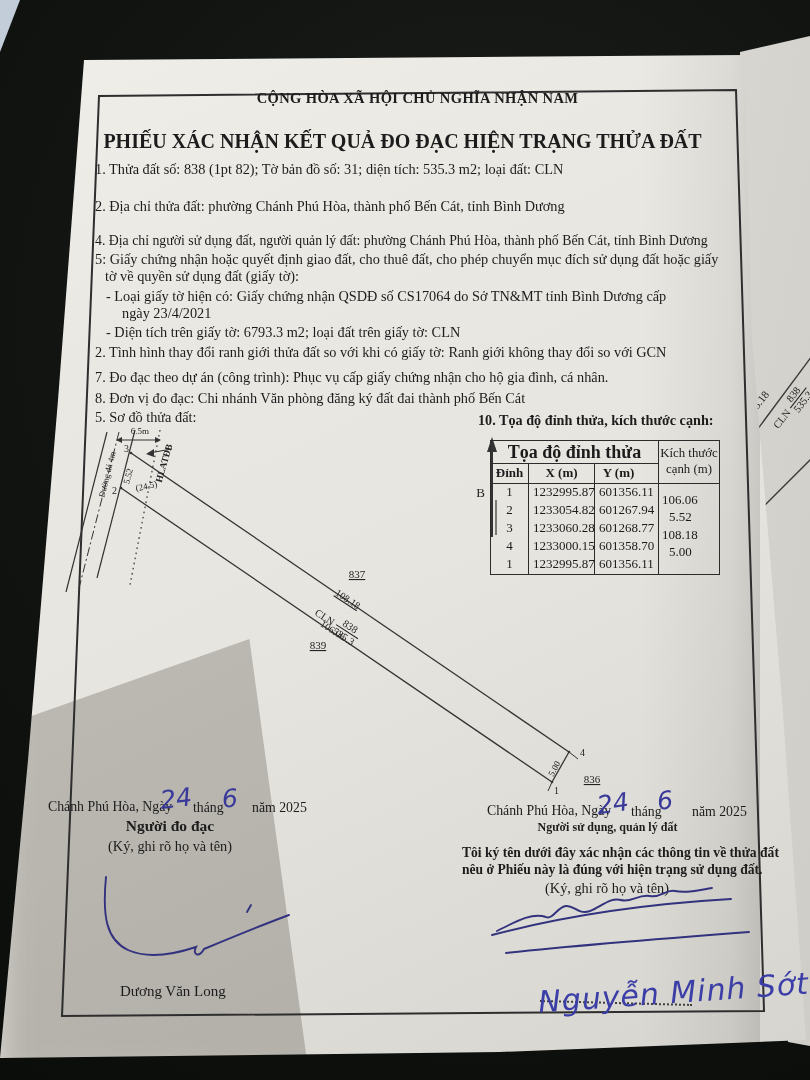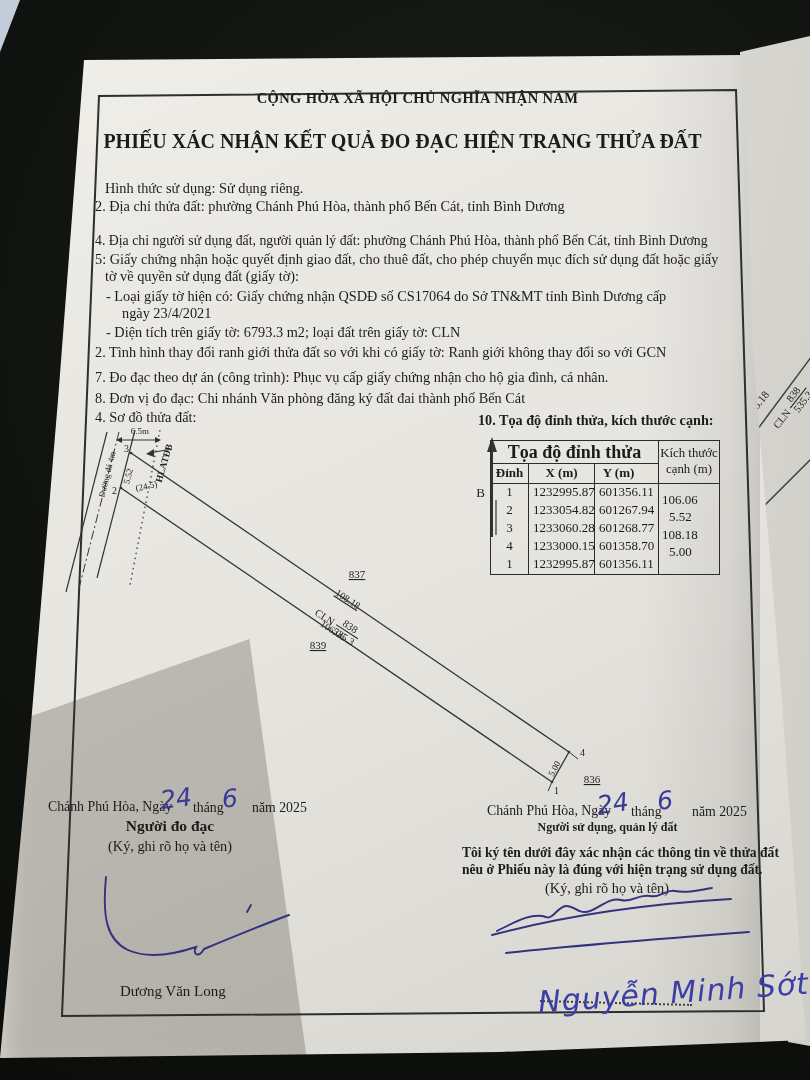--- a/index.html
+++ b/index.html
@@ -71,32 +71,32 @@
     <div class="abs right-shade"></div>
   </div>
 
   <svg class="abs" style="left:0;top:0" width="810" height="1080">
     <polygon points="99,96 736,90 764,1011 62,1016" fill="none" stroke="#2e2e2e" stroke-width="2"></polygon>
   </svg>
 
   <div class="abs ser ctr bold nw" style="left:95px;top:90px;width:645px;font-size:14.5px;letter-spacing:.4px">CỘNG HÒA XÃ HỘI CHỦ NGHĨA NHẬN NAM</div>
   <div class="abs ser ctr bold nw" style="left:80px;top:130px;width:645px;font-size:20px">PHIẾU XÁC NHẬN KẾT QUẢ ĐO ĐẠC HIỆN TRẠNG THỬA ĐẤT</div>
 
-  <div class="abs ser doc-text nw" style="left:105px;top:180px">Hình thức sử dụng: Sử dụng riêng.</div>
+  <div class="abs ser doc-text nw" style="left:95px;top:161px">1. Thửa đất số: 838 (1pt 82); Tờ bản đồ số: 31; diện tích: 535.3 m2; loại đất: CLN</div>
   <div class="abs ser doc-text nw" style="left:95px;top:198px">2. Địa chỉ thửa đất: phường Chánh Phú Hòa, thành phố Bến Cát, tỉnh Bình Dương</div>
   <div class="abs ser nw" style="left:95px;top:233px;font-size:13.8px">4. Địa chỉ người sử dụng đất, người quản lý đất: phường Chánh Phú Hòa, thành phố Bến Cát, tỉnh Bình Dương</div>
   <div class="abs ser doc-text nw" style="left:95px;top:251px">5: Giấy chứng nhận hoặc quyết định giao đất, cho thuê đất, cho phép chuyển mục đích sử dụng đất hoặc giấy</div>
   <div class="abs ser doc-text nw" style="left:105px;top:268px">tờ về quyền sử dụng đất (giấy tờ):</div>
   <div class="abs ser doc-text nw" style="left:106px;top:288px">- Loại giấy tờ hiện có: Giấy chứng nhận QSDĐ số CS17064 do Sở TN&amp;MT tỉnh Bình Dương cấp</div>
   <div class="abs ser doc-text nw" style="left:122px;top:305px">ngày 23/4/2021</div>
   <div class="abs ser doc-text nw" style="left:106px;top:324px">- Diện tích trên giấy tờ: 6793.3 m2; loại đất trên giấy tờ: CLN</div>
   <div class="abs ser doc-text nw" style="left:95px;top:344px">2. Tình hình thay đổi ranh giới thửa đất so với khi có giấy tờ: Ranh giới không thay đổi so với GCN</div>
   <div class="abs ser doc-text nw" style="left:95px;top:369px">7. Đo đạc theo dự án (công trình): Phục vụ cấp giấy chứng nhận cho hộ gia đình, cá nhân.</div>
   <div class="abs ser doc-text nw" style="left:95px;top:390px">8. Đơn vị đo đạc: Chi nhánh Văn phòng đăng ký đất đai thành phố Bến Cát</div>
-  <div class="abs ser doc-text nw" style="left:95px;top:409px">4. Sơ đồ thửa đất:</div>
+  <div class="abs ser doc-text nw" style="left:95px;top:409px">5. Sơ đồ thửa đất:</div>
   <div class="abs ser bold nw" style="left:478px;top:412px;font-size:14.2px">10. Tọa độ đỉnh thửa, kích thước cạnh:</div>
 
   <svg class="abs" style="left:0;top:0" width="810" height="1080">
 
     <line x1="107" y1="432" x2="66" y2="592" stroke="#333" stroke-width="1.2"></line>
     <line x1="119" y1="432" x2="78" y2="592" stroke="#333" stroke-width="1" stroke-dasharray="9 3 2 3"></line>
     <line x1="135" y1="430" x2="97" y2="578" stroke="#333" stroke-width="1.2"></line>
     <text x="110" y="475" font-size="8.5" transform="rotate(-76 110 475)" text-anchor="middle">Đường đá 4m</text>
 
     <line x1="160" y1="430" x2="130" y2="585" stroke="#333" stroke-width="1.2" stroke-dasharray="1.6 3.6"></line>

